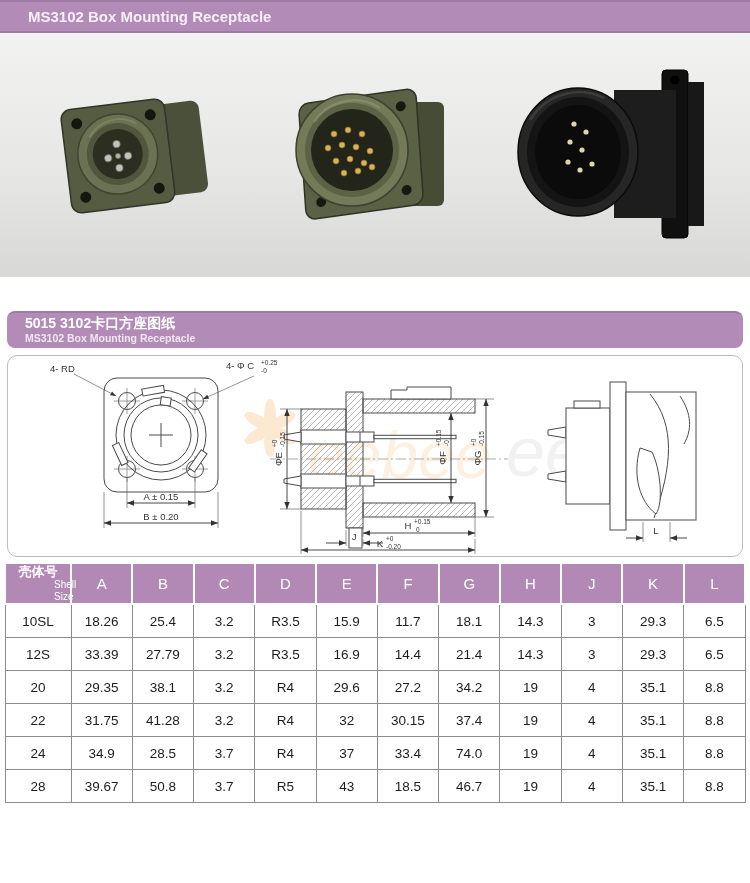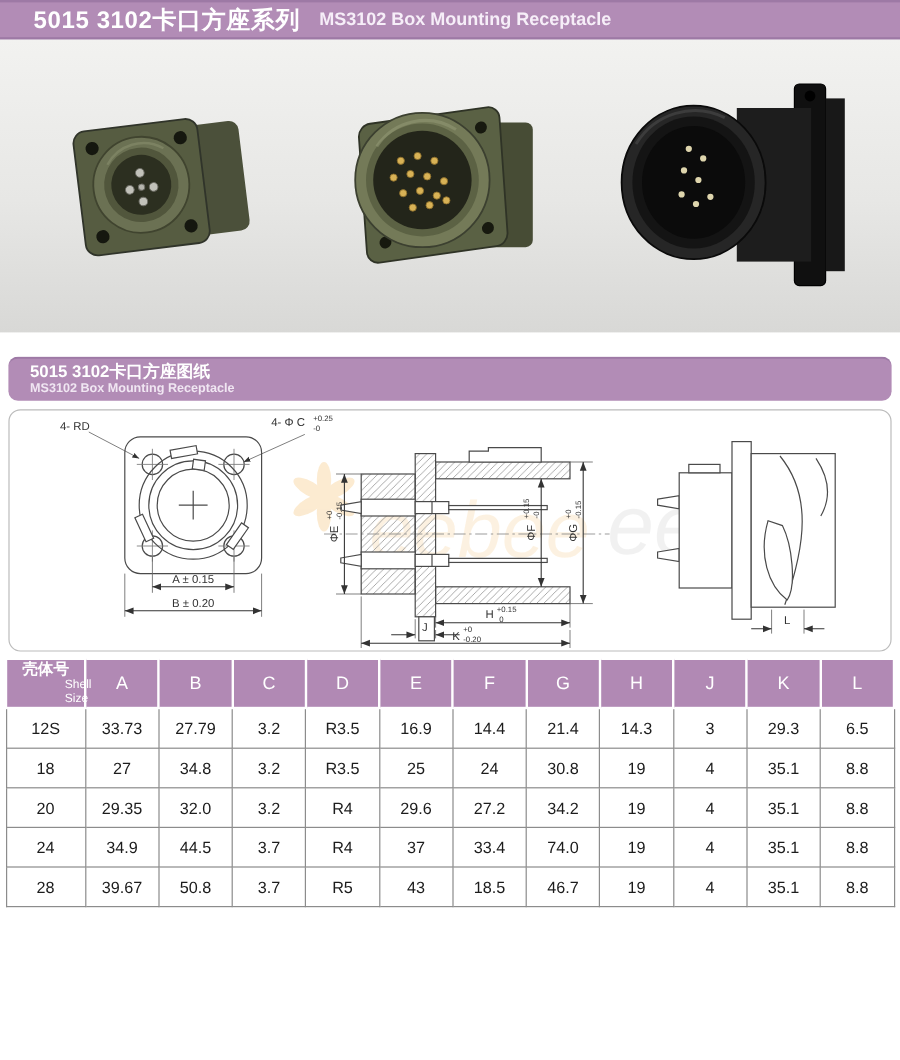--- a/index.html
+++ b/index.html
@@ -11,21 +11,21 @@
     padding-left:28px;gap:16px;}
   .main-header .t-cn{color:#fff;font-size:20px;font-weight:bold;letter-spacing:.5px;white-space:nowrap;}
   .main-header .t-en{color:#f6eef8;font-size:15px;font-weight:bold;white-space:nowrap;}
 
   
   .photo-strip{height:244px;background:linear-gradient(180deg,#f2f2f0 0%,#e7e7e5 55%,#d8d8d6 100%);
     display:flex;align-items:center;justify-content:center;gap:18px;}
   .photo-strip svg{display:block;}
 
   
-  .sub-header{margin:20px 7px 7px;background:var(--purple);border-top:2px solid var(--purple-dark);
+  .sub-header{margin:34px 7px 7px;background:var(--purple);border-top:2px solid var(--purple-dark);
     border-radius:8px;padding:2px 0 4px 18px;color:#fff;box-sizing:border-box;}
   .sh-cn{font-size:14px;font-weight:bold;line-height:17px;}
   .sh-en{font-size:10.5px;font-weight:bold;line-height:12px;color:#f0e6f2;}
 
   
   .drawing-panel{margin:0 7px;border:1px solid #bcbcbc;border-radius:10px;height:200px;
     overflow:hidden;background:#fff;}
   .drawing-panel svg{display:block;}
   svg text{font-family:"Liberation Sans","DejaVu Sans",sans-serif;}
   .dim{font-size:9.5px;fill:#333;}
@@ -45,21 +45,20 @@
   .col-th{font-size:15px;height:36px;}
   .spec-table td{border:1px solid #8c8c8c;text-align:center;font-size:13.5px;color:#1c1c1c;
     height:32px;background:#fff;padding:0;}
 </style>
 </head>
 <body>
 
 <div class="page">
 
   <header class="main-header">
-    <span class="t-cn">5015 3102卡口方座系列</span>
     <span class="t-en">MS3102 Box Mounting Receptacle</span>
   </header>
 
   <section class="photo-strip">
 
     <svg width="216" height="230" viewBox="0 0 216 230">
       <g transform="translate(112,116) rotate(-7)">
         <rect x="28" y="-46" width="58" height="92" rx="8" fill="#4b503a"></rect>
         <rect x="-52" y="-52" width="104" height="104" rx="10" fill="#565c41" stroke="#30342a" stroke-width="1.5"></rect>
         <circle cx="-37" cy="-37" r="5.5" fill="#15170f"></circle>
@@ -321,65 +320,79 @@
           <th class="col-th">F</th>
           <th class="col-th">G</th>
           <th class="col-th">H</th>
           <th class="col-th">J</th>
           <th class="col-th">K</th>
           <th class="col-th">L</th>
         </tr>
     </thead>
     <tbody>
         <tr>
+          <td>10SL</td>
+          <td>18.26</td>
+          <td>25.4</td>
+          <td>3.2</td>
+          <td>R3.5</td>
+          <td>15.9</td>
+          <td>11.7</td>
+          <td>18.1</td>
+          <td>14.3</td>
+          <td>3</td>
+          <td>29.3</td>
+          <td>6.5</td>
+        </tr>
+        <tr>
           <td>12S</td>
-          <td>33.73</td>
+          <td>33.39</td>
           <td>27.79</td>
           <td>3.2</td>
           <td>R3.5</td>
           <td>16.9</td>
           <td>14.4</td>
           <td>21.4</td>
           <td>14.3</td>
           <td>3</td>
           <td>29.3</td>
           <td>6.5</td>
         </tr>
         <tr>
-          <td>18</td>
-          <td>27</td>
-          <td>34.8</td>
-          <td>3.2</td>
-          <td>R3.5</td>
-          <td>25</td>
-          <td>24</td>
-          <td>30.8</td>
-          <td>19</td>
-          <td>4</td>
-          <td>35.1</td>
-          <td>8.8</td>
-        </tr>
-        <tr>
           <td>20</td>
           <td>29.35</td>
-          <td>32.0</td>
+          <td>38.1</td>
           <td>3.2</td>
           <td>R4</td>
           <td>29.6</td>
           <td>27.2</td>
           <td>34.2</td>
           <td>19</td>
           <td>4</td>
           <td>35.1</td>
           <td>8.8</td>
         </tr>
         <tr>
+          <td>22</td>
+          <td>31.75</td>
+          <td>41.28</td>
+          <td>3.2</td>
+          <td>R4</td>
+          <td>32</td>
+          <td>30.15</td>
+          <td>37.4</td>
+          <td>19</td>
+          <td>4</td>
+          <td>35.1</td>
+          <td>8.8</td>
+        </tr>
+        <tr>
           <td>24</td>
           <td>34.9</td>
-          <td>44.5</td>
+          <td>28.5</td>
           <td>3.7</td>
           <td>R4</td>
           <td>37</td>
           <td>33.4</td>
           <td>74.0</td>
           <td>19</td>
           <td>4</td>
           <td>35.1</td>
           <td>8.8</td>
         </tr>

